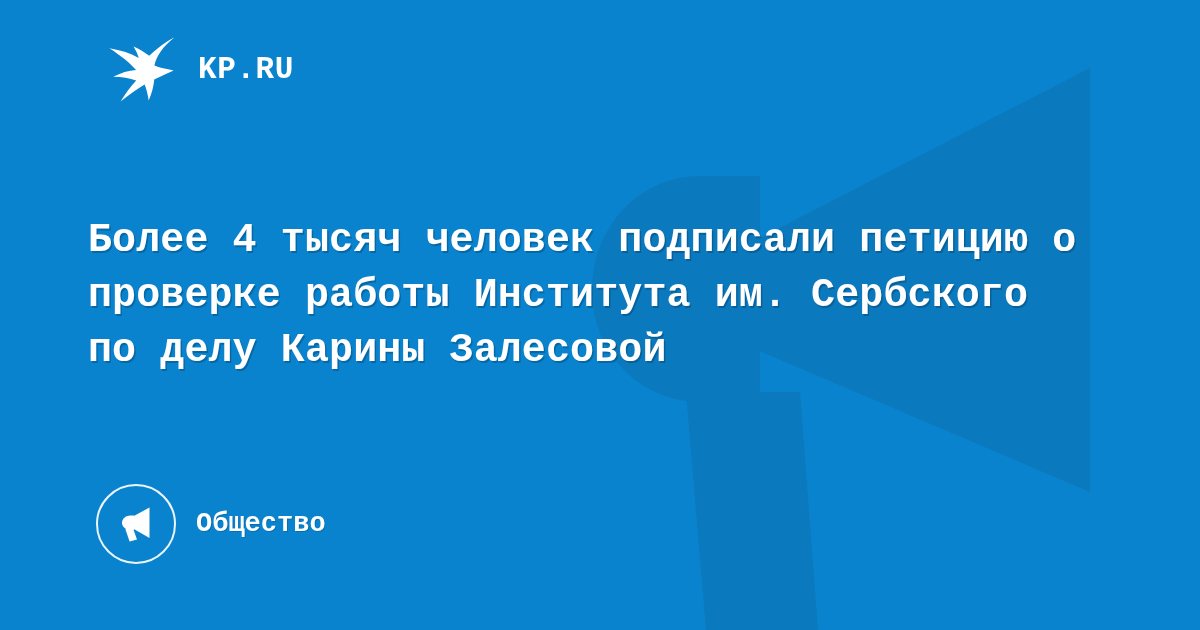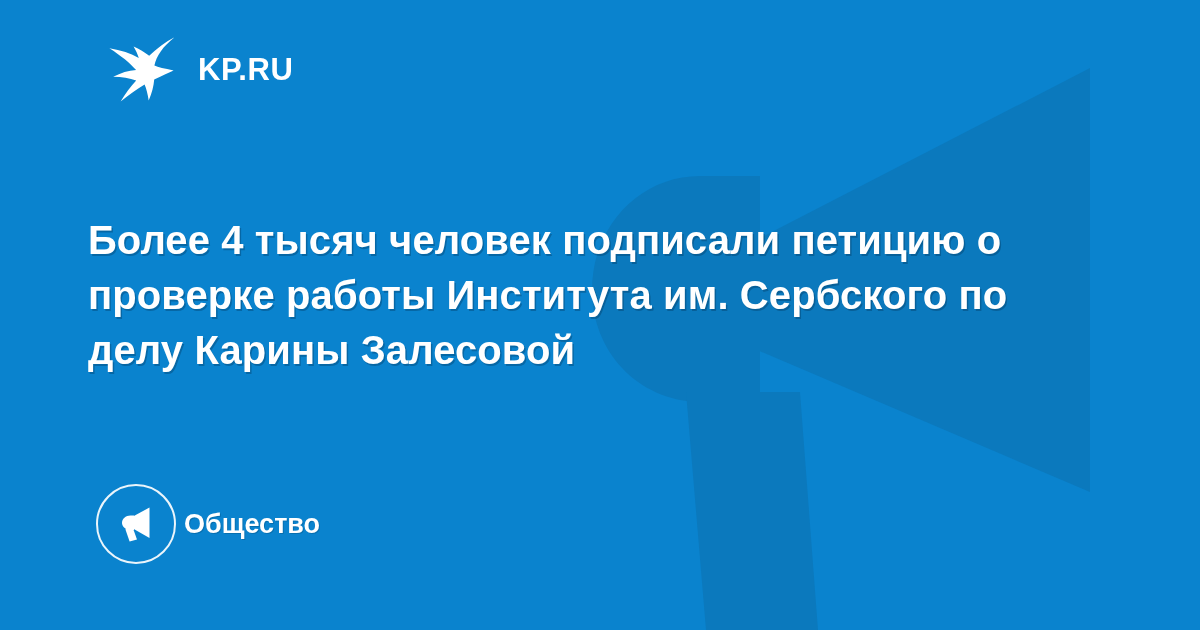--- a/index.html
+++ b/index.html
@@ -11,20 +11,21 @@
   body {
     font-family: "Liberation Sans", "DejaVu Sans", sans-serif;
   }
 
   .card {
     position: relative;
     width: 1200px;
     height: 630px;
     overflow: hidden;
     background: #0a83ce;
+    font-family: Liberation Mono, monospace;
   }
 
   
   .watermark {
     position: absolute;
     inset: 0;
     width: 1200px;
     height: 630px;
     z-index: 0;
     pointer-events: none;
@@ -71,21 +72,21 @@
     word-wrap: break-word;
   }
 
   
   .category {
     position: absolute;
     left: 96px;
     top: 484px;
     display: flex;
     align-items: center;
-    gap: 8px;
+    gap: 20px;
     z-index: 3;
   }
   .category-circle {
     width: 80px;
     height: 80px;
     border-radius: 50%;
     border: 2px solid rgba(255, 255, 255, 0.92);
     display: flex;
     align-items: center;
     justify-content: center;

